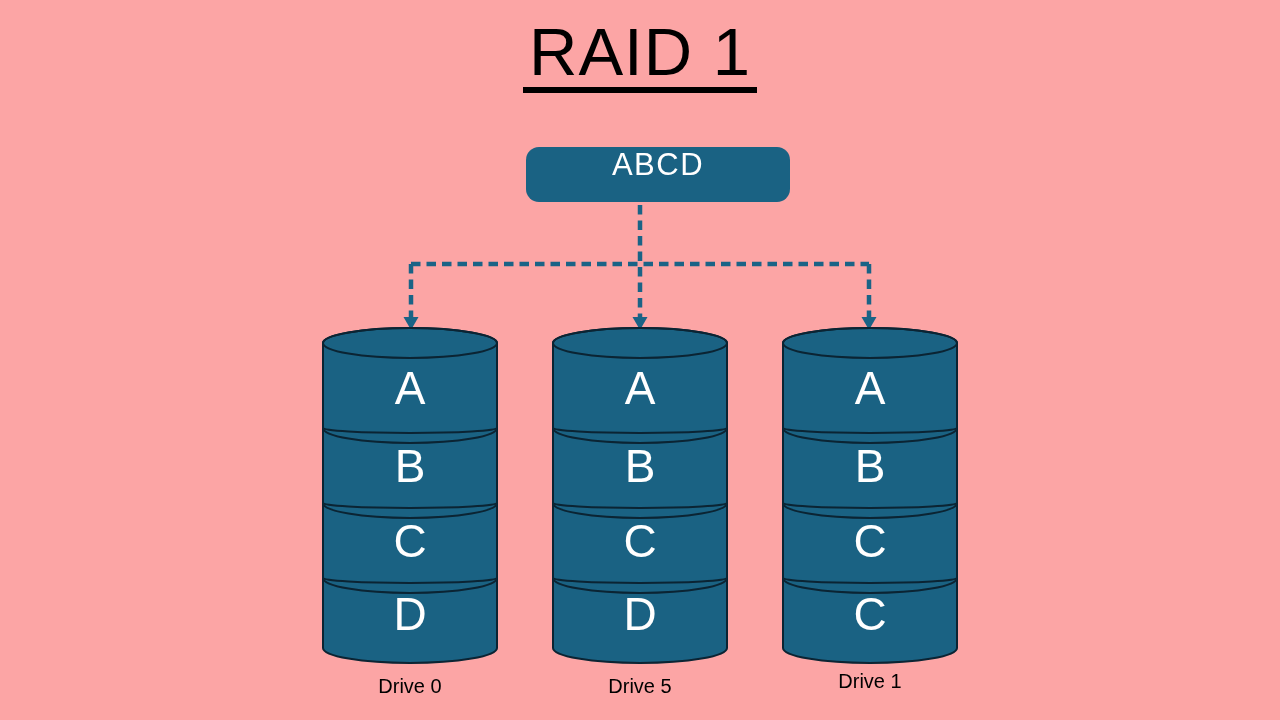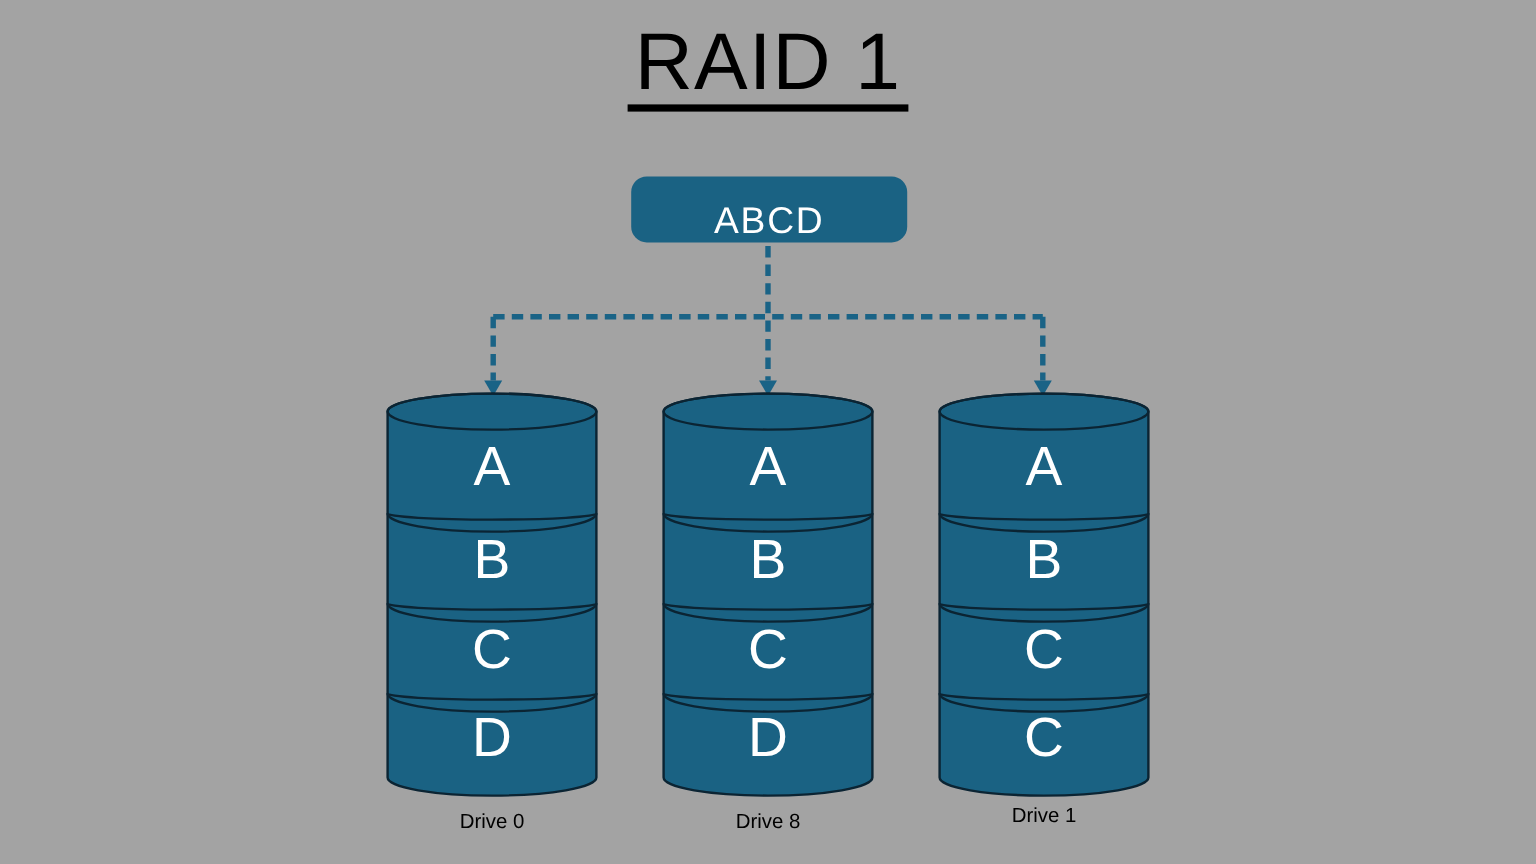--- a/index.html
+++ b/index.html
@@ -1,20 +1,20 @@
 <!DOCTYPE html>
 <html style="--fill: #1A6283; --outline: #0B2433; --dash: #1A6386; --text-on-fill: #FFFFFF; --title-color: #000000;"><head>
 <meta charset="utf-8">
 <style>
   html,body{margin:0;padding:0;background:#ffffff;}
   .canvas{
     position:relative;
     width:1280px;height:720px;
     overflow:hidden;
-    background:#a3a3a3;
+    background:#fca5a5;
     font-family:"Liberation Sans", sans-serif;
   }
   
   .title-wrap{
     position:absolute;top:0;left:0;right:0;
     text-align:center;
   }
   .title{
     display:inline-block;
     margin:18px 0 0 0;
@@ -23,24 +23,24 @@
     line-height:1;
     letter-spacing:1px;
     color:var(--title-color);
     border-bottom:6px solid var(--title-color);
     padding:0 6px 2px 6px;
   }
   
   .abcd-box{
     position:absolute;
     left:526px;top:147px;
-    width:230px;height:55px;
+    width:264px;height:55px;
     background:var(--fill);
     border-radius:13px;
-    display:flex;align-items:flex-end;justify-content:center;
+    display:flex;align-items:flex-start;justify-content:center;
   }
   .abcd-box span{
     color:var(--text-on-fill);
     font-size:31px;
     letter-spacing:1.5px;
   }
   
   .connectors{
     position:absolute;left:0;top:0;
     width:1280px;height:720px;
@@ -67,21 +67,21 @@
   .cyl-fill{fill:var(--fill);stroke:var(--outline);stroke-width:2;}
   .cyl-line{fill:none;stroke:var(--outline);stroke-width:2;}
   .block-letter{
     fill:var(--text-on-fill);
     font-family:"Liberation Sans", sans-serif;
     font-size:46px;
     text-anchor:middle;
   }
   .drive-label{
     margin-top:5px;
-    font-size:17px;
+    font-size:20px;
     color:#000000;
   }
   .drive-2 .drive-label{margin-top:0px;}
 </style>
 </head>
 <body>
 
 <div class="canvas">
 
   <div class="title-wrap">
@@ -128,21 +128,21 @@
       <path class="cyl-line" d="M6,103 A87,15 0 0 0 180,103"></path>
       <path class="cyl-line" d="M6,178 A87,5 0 0 0 180,178"></path>
       <path class="cyl-line" d="M6,178 A87,15 0 0 0 180,178"></path>
       <path class="cyl-line" d="M6,253 A87,5 0 0 0 180,253"></path>
       <path class="cyl-line" d="M6,253 A87,15 0 0 0 180,253"></path>
       <text class="block-letter" x="93" y="79">A</text>
       <text class="block-letter" x="93" y="157">B</text>
       <text class="block-letter" x="93" y="232">C</text>
       <text class="block-letter" x="93" y="305">D</text>
     </svg>
-    <div class="drive-label">Drive 8</div>
+    <div class="drive-label">Drive 5</div>
   </div>
 
   <div class="drive drive-2">
     <svg width="186" height="345" viewBox="0 0 186 345">
       <path class="cyl-fill" d="M6,18 L6,323 A87,15 0 0 0 180,323 L180,18 A87,15 0 0 0 6,18 Z"></path>
       <ellipse class="cyl-line" cx="93" cy="18" rx="87" ry="15"></ellipse>
       <path class="cyl-line" d="M6,103 A87,5 0 0 0 180,103"></path>
       <path class="cyl-line" d="M6,103 A87,15 0 0 0 180,103"></path>
       <path class="cyl-line" d="M6,178 A87,5 0 0 0 180,178"></path>
       <path class="cyl-line" d="M6,178 A87,15 0 0 0 180,178"></path>

